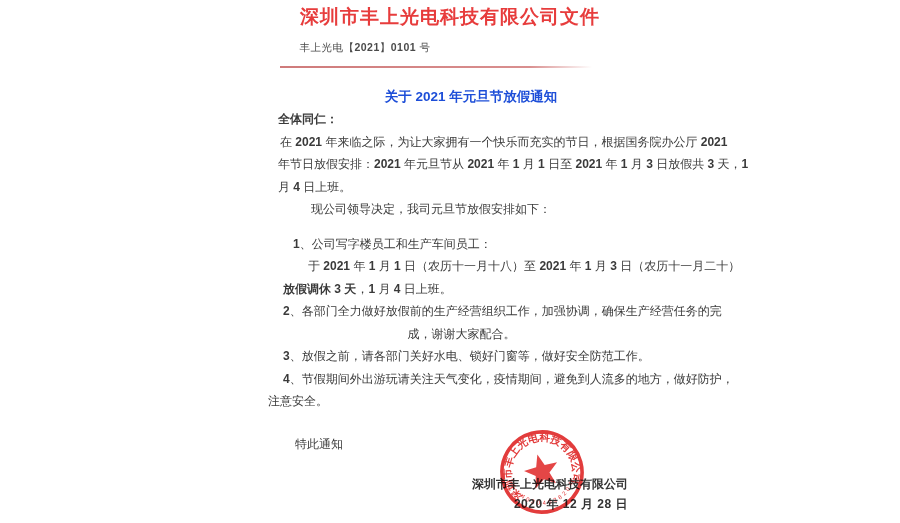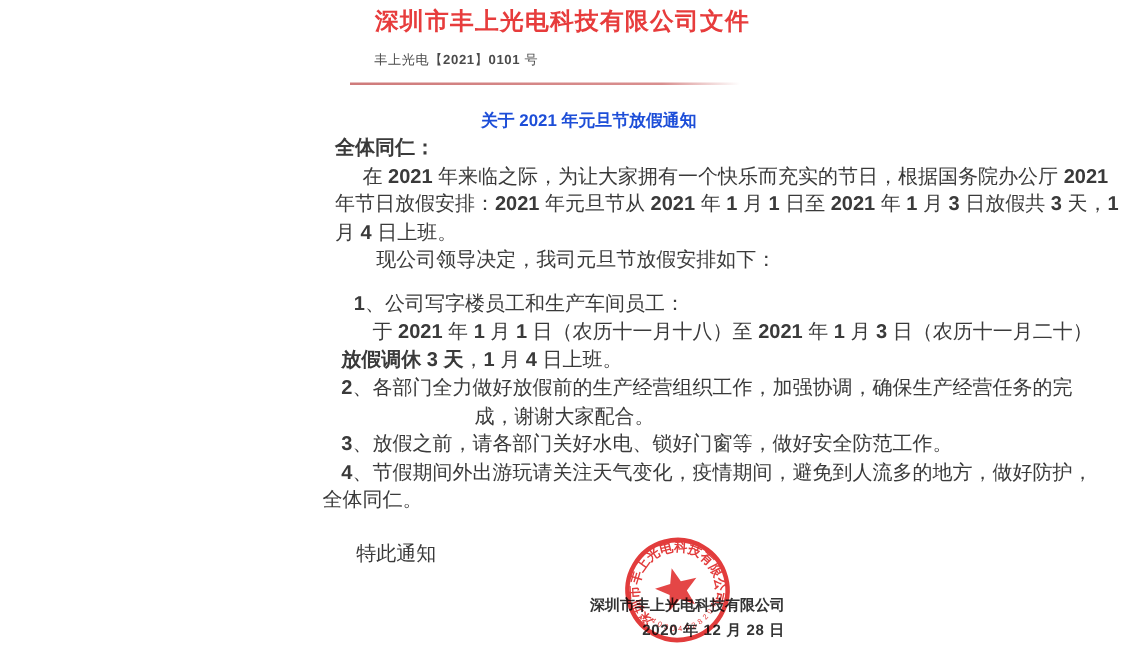--- a/index.html
+++ b/index.html
@@ -24,22 +24,22 @@
   }
   .red-rule{
     position:absolute;top:66px;left:280px;width:312px;height:2px;
     background:linear-gradient(to right, var(--rule-red) 0%, #d98f8f 80%, rgba(217,143,143,0) 100%);
   }
   .notice-title{
     position:absolute;top:88px;left:295px;width:352px;text-align:center;
     font-size:13.5px;font-weight:bold;color:#1d4ed8;white-space:nowrap;
   }
   #body-lines{
-    position:absolute;left:268px;top:108px;width:352px;
-    font-size:16px;color:var(--text);
+    position:absolute;left:278px;top:108px;width:352px;
+    font-size:12px;color:var(--text);
   }
   #body-lines .line{height:22.5px;line-height:22.5px;white-space:nowrap;}
   #body-lines .b{font-weight:bold;}
   .num{font-weight:bold;}
   .signature{
     position:absolute;left:278px;top:474px;width:350px;text-align:right;
     font-size:12px;line-height:20px;font-weight:600;color:#333;white-space:nowrap;
   }
   .signature .sig-date{letter-spacing:0.5px;}
   .stamp{
@@ -56,32 +56,32 @@
   <div class="doc-title">深圳市丰上光电科技有限公司文件</div>
 
   <div class="doc-number">丰上光电【<span class="num">2021</span>】<span class="num">0101</span> 号</div>
 
   <div class="red-rule"></div>
 
   <div class="notice-title">关于 2021 年元旦节放假通知</div>
 
   <div id="body-lines">
       <div class="line" style="margin-left: 0px;"><span class="b">全体同仁：</span></div>
-      <div class="line" style="margin-left: 22px; text-align: center;"><span>在 <span class="num">2021</span> 年来临之际，为让大家拥有一个快乐而充实的节日，根据国务院办公厅 <span class="num">2021</span></span></div>
+      <div class="line" style="margin-left: 2px; text-align: center;"><span>在 <span class="num">2021</span> 年来临之际，为让大家拥有一个快乐而充实的节日，根据国务院办公厅 <span class="num">2021</span></span></div>
       <div class="line" style="margin-left: 0px;"><span>年节日放假安排：<span class="num">2021</span> 年元旦节从 <span class="num">2021</span> 年 <span class="num">1</span> 月 <span class="num">1</span> 日至 <span class="num">2021</span> 年 <span class="num">1</span> 月 <span class="num">3</span> 日放假共 <span class="num">3</span> 天，<span class="num">1</span></span></div>
       <div class="line" style="margin-left: 0px;"><span>月 <span class="num">4</span> 日上班。</span></div>
       <div class="line" style="margin-left: 33px;"><span>现公司领导决定，我司元旦节放假安排如下：</span></div>
       <div class="line" style="margin-top: 12px; margin-left: 15px;"><span><span class="num">1</span>、公司写字楼员工和生产车间员工：</span></div>
       <div class="line" style="margin-left: 30px;"><span>于 <span class="num">2021</span> 年 <span class="num">1</span> 月 <span class="num">1</span> 日（农历十一月十八）至 <span class="num">2021</span> 年 <span class="num">1</span> 月 <span class="num">3</span> 日（农历十一月二十）</span></div>
       <div class="line" style="margin-left: 5px;"><span class="b">放假调休 <span class="num">3</span> 天</span><span>，<span class="num">1</span> 月 <span class="num">4</span> 日上班。</span></div>
       <div class="line" style="margin-left: 5px;"><span><span class="num">2</span>、各部门全力做好放假前的生产经营组织工作，加强协调，确保生产经营任务的完</span></div>
       <div class="line" style="margin-left: 15px; text-align: center;"><span>成，谢谢大家配合。</span></div>
       <div class="line" style="margin-left: 5px;"><span><span class="num">3</span>、放假之前，请各部门关好水电、锁好门窗等，做好安全防范工作。</span></div>
       <div class="line" style="margin-left: 5px;"><span><span class="num">4</span>、节假期间外出游玩请关注天气变化，疫情期间，避免到人流多的地方，做好防护，</span></div>
-      <div class="line" style="margin-left: -10px;"><span>全体同仁。</span></div>
+      <div class="line" style="margin-left: -10px;"><span>注意安全。</span></div>
       <div class="line" style="margin-top: 20px; margin-left: 17px;"><span>特此通知</span></div>
     </div>
 
   <div class="signature">
     <div class="sig-company">深圳市丰上光电科技有限公司</div>
     <div class="sig-date"><span class="num">2020</span> 年 <span class="num">12</span> 月 <span class="num">28</span> 日</div>
   </div>
 
   <svg class="stamp" viewBox="0 0 120 120">
     <defs>

